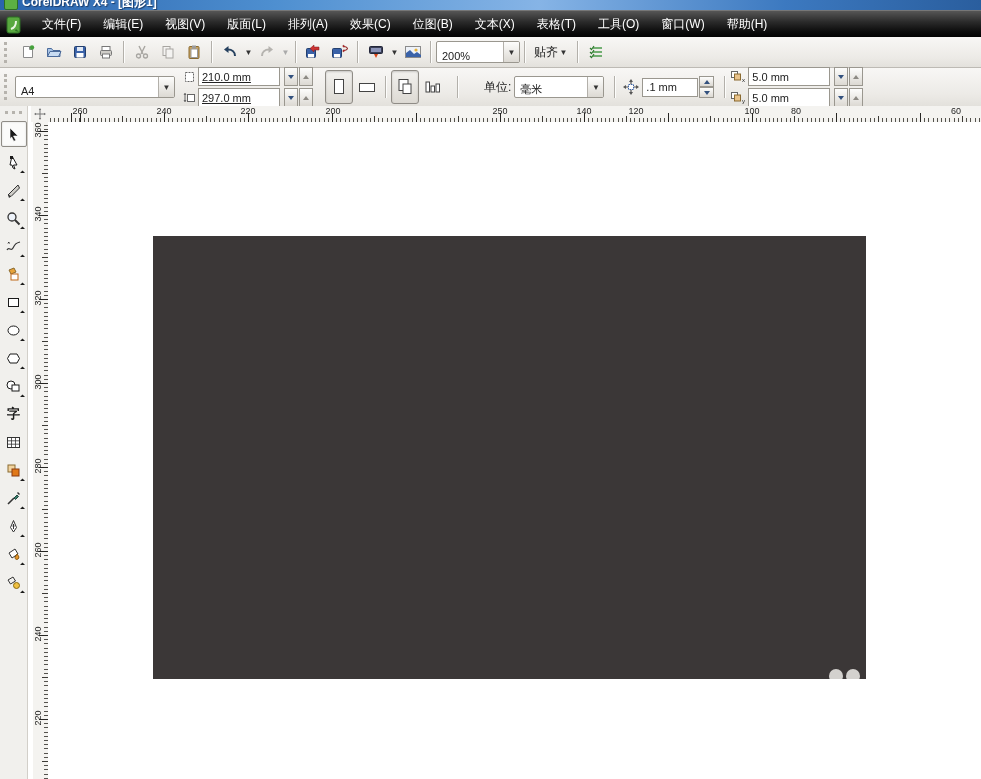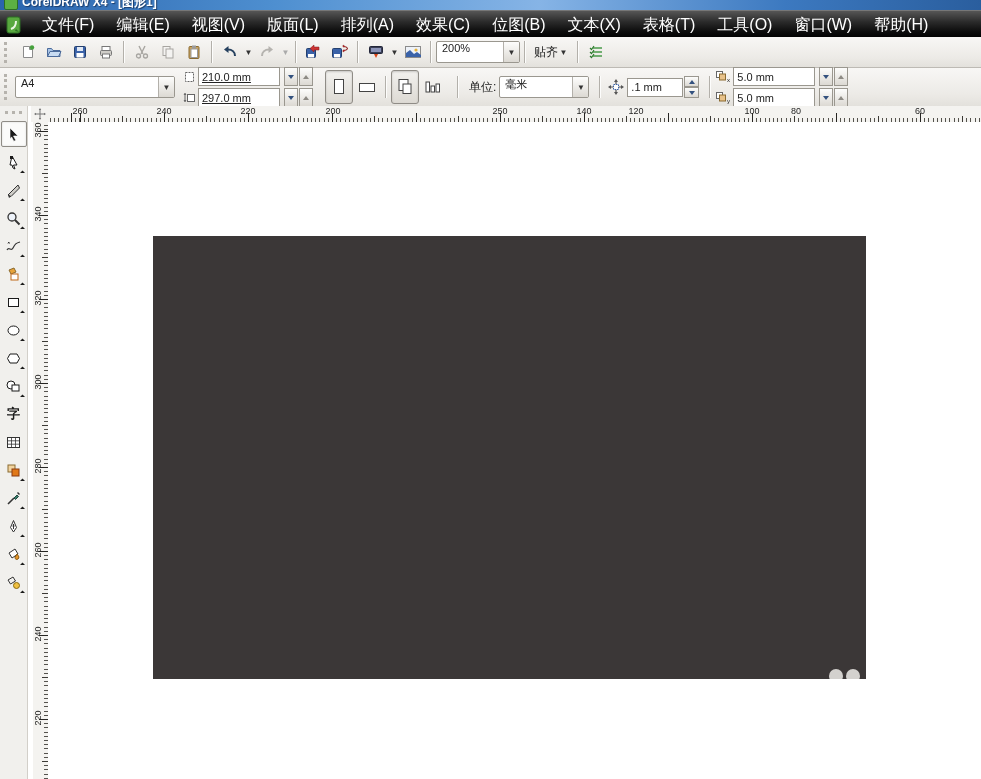--- a/index.html
+++ b/index.html
@@ -8,55 +8,55 @@
   
   .titlebar{position:absolute;left:0;top:0;width:100%;height:16px;overflow:hidden;
     background:linear-gradient(to right,#2a64ad,#4e8fd0 28%,#86b4e6 55%,#3c79c0 80%,#2a5e9e);}
   .titlebar .ttext{position:absolute;left:22px;top:-6px;color:#fff;font-weight:bold;font-size:12px;
     text-shadow:1px 1px 1px #1a3a66;white-space:nowrap;}
   .titlebar .ticon{position:absolute;left:4px;top:-4px;width:12px;height:12px;background:#5cb043;
     border-radius:2px;border:1px solid #2c6e24;}
   
   .menubar{position:absolute;left:0;top:10px;width:100%;height:27px;display:flex;align-items:center;
     background:linear-gradient(to bottom,#565656 0%,#2b2b2b 40%,#0d0d0d 75%,#000 100%);
-    border-top:1px solid #777;color:#fff;font-size:16px;}
+    border-top:1px solid #777;color:#fff;font-size:12px;}
   .menu-appicon{width:18px;height:18px;margin:0 8px 0 5px;flex:0 0 auto;}
   .menu-item{padding:0 11px;line-height:25px;cursor:default;}
   
   .toolbar{position:absolute;left:0;width:100%;display:flex;align-items:center;
     background:linear-gradient(to bottom,#f8f7f5,#eceae6 70%,#e3e1dc);
     border-bottom:1px solid #bdbab4;font-size:11px;color:#222;}
   #stdbar{top:37px;height:30px;}
   #propbar{top:68px;height:38px;}
   .grip{width:3px;height:70%;margin:0 5px 0 4px;border-left:3px dotted #b6b3ad;}
   .sep{width:1px;height:22px;background:#b3b0aa;border-right:1px solid #fdfdfc;margin:0 4px;}
   .tbtn{width:24px;height:24px;display:flex;align-items:center;justify-content:center;border:1px solid transparent;border-radius:2px;}
   .drop{width:11px;height:24px;display:flex;align-items:center;justify-content:center;font-size:8px;color:#333;}
   .drop.dis{color:#aaa;}
-  .combo{display:flex;align-items:flex-start;height:20px;border:1px solid #9a978f;background:#fff;border-radius:2px;overflow:hidden;}
+  .combo{display:flex;align-items:flex-end;height:20px;border:1px solid #9a978f;background:#fff;border-radius:2px;overflow:hidden;}
   .combo .cval{padding:0 5px;flex:1;white-space:nowrap;}
   .combo .cbtn{width:15px;height:100%;display:flex;align-items:center;justify-content:center;font-size:8px;
     background:linear-gradient(#fdfdfc,#dcd9d3);border-left:1px solid #b3b0aa;color:#333;}
   .fld{display:flex;align-items:center;height:17px;border:1px solid #9a978f;background:#fff;width:74px;
        padding:0 3px;font-size:11px;}
   .spin2{display:flex;margin-left:1px;}
   .spin2 b{width:12px;height:17px;display:flex;align-items:center;justify-content:center;
     border:1px solid #9a978f;background:linear-gradient(#fdfdfc,#dcd9d3);margin-left:1px;}
   .adn{width:0;height:0;border-left:3px solid transparent;border-right:3px solid transparent;border-top:4px solid #33517e;}
   .aup{width:0;height:0;border-left:3px solid transparent;border-right:3px solid transparent;border-bottom:4px solid #8d8a84;}
   .vspin{display:flex;flex-direction:column;margin-left:1px;}
   .vspin b{width:13px;height:9px;display:flex;align-items:center;justify-content:center;
     border:1px solid #9a978f;background:linear-gradient(#fdfdfc,#dcd9d3);}
   .vspin .aup{border-bottom-color:#33517e;}
   .vspin .adn{border-top-color:#33517e;}
   .twocol{display:flex;flex-direction:column;gap:2px;justify-content:center;}
   .frow{display:flex;align-items:center;gap:2px;}
   .sqbtn{width:26px;height:32px;display:flex;align-items:center;justify-content:center;border:1px solid transparent;border-radius:3px;}
   .sqbtn.pressed{border:1px solid #8f8c86;background:linear-gradient(#f2f1ee,#dddad4);box-shadow:inset 0 1px 2px rgba(0,0,0,.18);}
-  .lbl{margin:0 3px 0 6px;}
+  .lbl{margin:0 3px 0 21px;}
   
   .workarea{position:absolute;left:0;top:106px;width:981px;height:673px;background:#fff;}
   .toolbox{position:absolute;left:0;top:0;width:27px;height:100%;background:#f1f0ed;border-right:1px solid #d2cfc9;
     display:flex;flex-direction:column;align-items:center;}
   .tgrip{width:60%;height:3px;border-top:3px dotted #b6b3ad;margin:5px 0 4px;}
   .tool{position:relative;width:24px;height:24px;margin-bottom:2px;display:flex;align-items:center;justify-content:center;border:1px solid transparent;border-radius:2px;}
   .tool.sel{border-color:#8f8c86;background:#fbfbfa;box-shadow:inset 0 0 2px rgba(0,0,0,.15);}
   .tool .fly{position:absolute;right:1px;bottom:1px;width:0;height:0;
     border-left:4px solid transparent;border-top:4px solid transparent;border-right:4px solid #1a1a1a;border-bottom:4px solid #1a1a1a;
     transform:scale(.62);transform-origin:bottom right;}
@@ -492,21 +492,21 @@
           <span class="hlabel" style="left: 32px;">260</span>
           <span class="hlabel" style="left: 116px;">240</span>
           <span class="hlabel" style="left: 200px;">220</span>
           <span class="hlabel" style="left: 285px;">200</span>
           <span class="hlabel" style="left: 368px; margin-top: 32px;">180</span>
           <span class="hlabel" style="left: 452px;">250</span>
           <span class="hlabel" style="left: 536px;">140</span>
           <span class="hlabel" style="left: 588px;">120</span>
           <span class="hlabel" style="left: 704px;">100</span>
           <span class="hlabel" style="left: 748px;">80</span>
-          <span class="hlabel" style="left: 872px;">60</span>
+          <span class="hlabel" style="left: 908px;">60</span>
         </div>
     </div>
 
     <div class="vruler">
       <div class="minor"></div>
       <div class="mid"></div>
       <div class="major"></div>
       <div id="vlabels">
           <span class="vlabel" style="top: 3px;">360</span>
           <span class="vlabel" style="top: 87px;">340</span>

